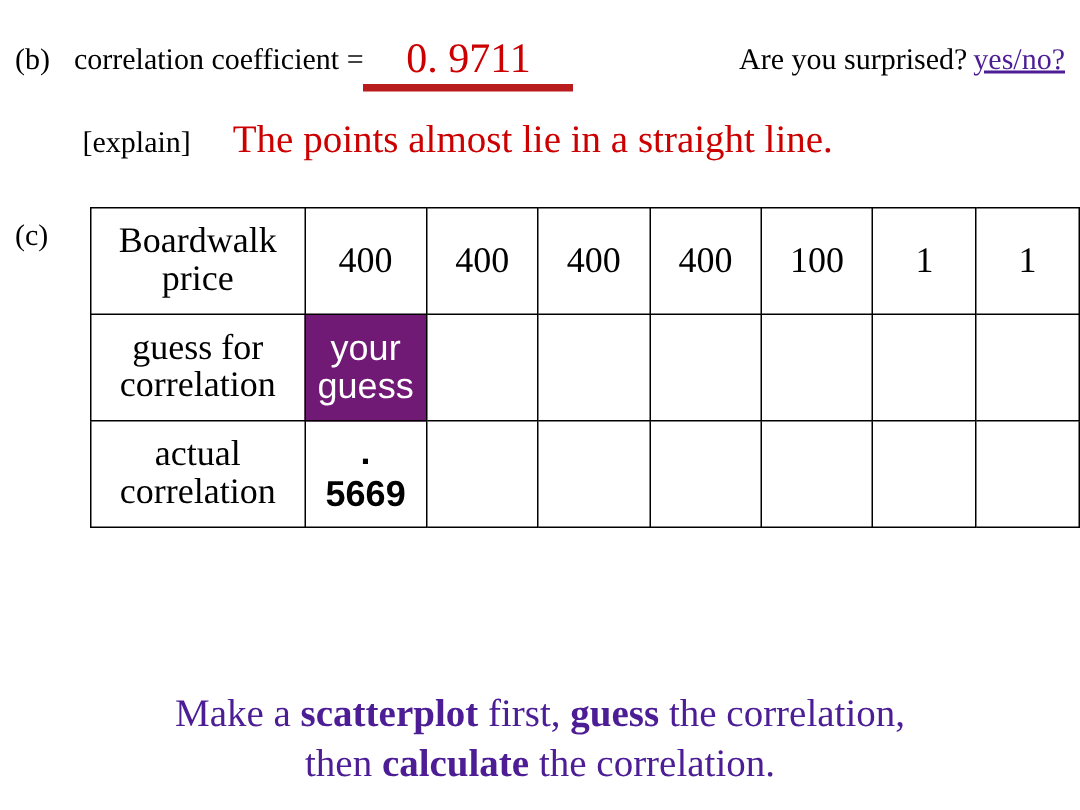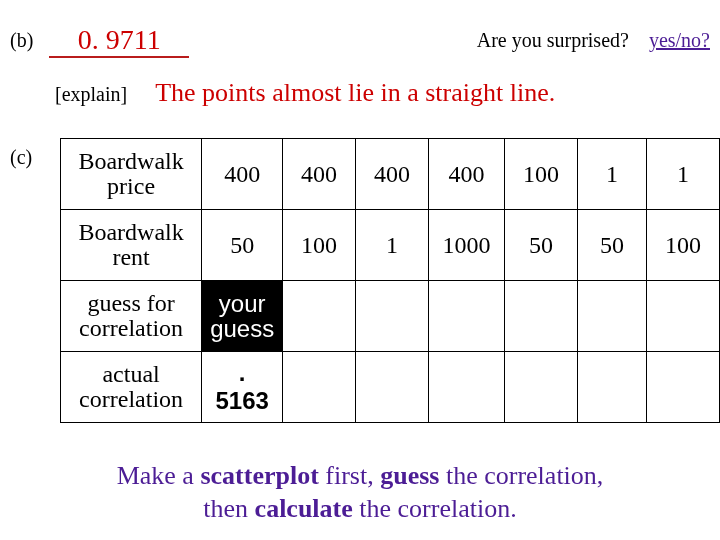--- a/index.html
+++ b/index.html
@@ -28,32 +28,32 @@
   .part-b .label-b {
     font-size: 20px;
     margin-right: 16px;
   }
   .part-b .cc-label {
     font-size: 20px;
   }
   .part-b .blank {
     display: inline-block;
     min-width: 140px;
-    border-bottom: 2px solid #b91c1c;
+    border-bottom: 5px solid #b91c1c;
     text-align: center;
     font-size: 28px;
     color: #cc0000;
     font-weight: normal;
     position: relative;
     top: 2px;
   }
   .part-b .surprised {
     font-size: 20px;
     margin-left: auto;
-    margin-right: 20px;
+    margin-right: 4px;
   }
   .part-b .yesno {
     font-size: 20px;
     color: #4c1d95;
     text-decoration: underline;
   }
   
   .explain-line {
     position: absolute;
     top: 78px;
@@ -97,21 +97,21 @@
   }
   table.data .rowhead {
     width: 132px;
     font-size: 24px;
     line-height: 1.05;
   }
   table.data td.val {
     width: 64px;
   }
   td.yourguess {
-    background: #000000;
+    background: #701a75;
     color: #fff;
     font-family: Arial, Helvetica, sans-serif;
     font-size: 18px;
     line-height: 1.05;
   }
   td.actual-val {
     font-weight: bold;
     font-family: Arial, Helvetica, sans-serif;
     font-size: 18px;
   }
@@ -128,20 +128,21 @@
   }
   .footer .b { font-weight: bold; }
 </style>
 </head>
 <body>
 
 <div class="page">
 
   <div class="part-b">
     <span class="label-b">(b)</span>
+    <span class="cc-label">correlation coefficient = </span>
     <span class="blank">0. 9711</span>
     <span class="surprised">Are you surprised? </span>
     <span class="yesno">yes/no?</span>
   </div>
 
   <div class="explain-line">
     <span class="explain-label">[explain]</span>
     <span class="explain-text">The points almost lie in a straight line.</span>
   </div>
 
@@ -154,42 +155,32 @@
         <th class="rowhead">Boardwalk price</th>
         <td class="val">400</td>
         <td class="val">400</td>
         <td class="val">400</td>
         <td class="val">400</td>
         <td class="val">100</td>
         <td class="val">1</td>
         <td class="val">1</td>
       </tr>
       <tr>
-        <th class="rowhead">Boardwalk rent</th>
-        <td class="val">50</td>
-        <td class="val">100</td>
-        <td class="val">1</td>
-        <td class="val">1000</td>
-        <td class="val">50</td>
-        <td class="val">50</td>
-        <td class="val">100</td>
-      </tr>
-      <tr>
         <th class="rowhead">guess for correlation</th>
         <td class="val yourguess">your guess</td>
         <td class="val"></td>
         <td class="val"></td>
         <td class="val"></td>
         <td class="val"></td>
         <td class="val"></td>
         <td class="val"></td>
       </tr>
       <tr>
         <th class="rowhead">actual correlation</th>
-        <td class="val actual-val">. 5163</td>
+        <td class="val actual-val">. 5669</td>
         <td class="val"></td>
         <td class="val"></td>
         <td class="val"></td>
         <td class="val"></td>
         <td class="val"></td>
         <td class="val"></td>
       </tr>
     </tbody>
       </table>
   </div>

